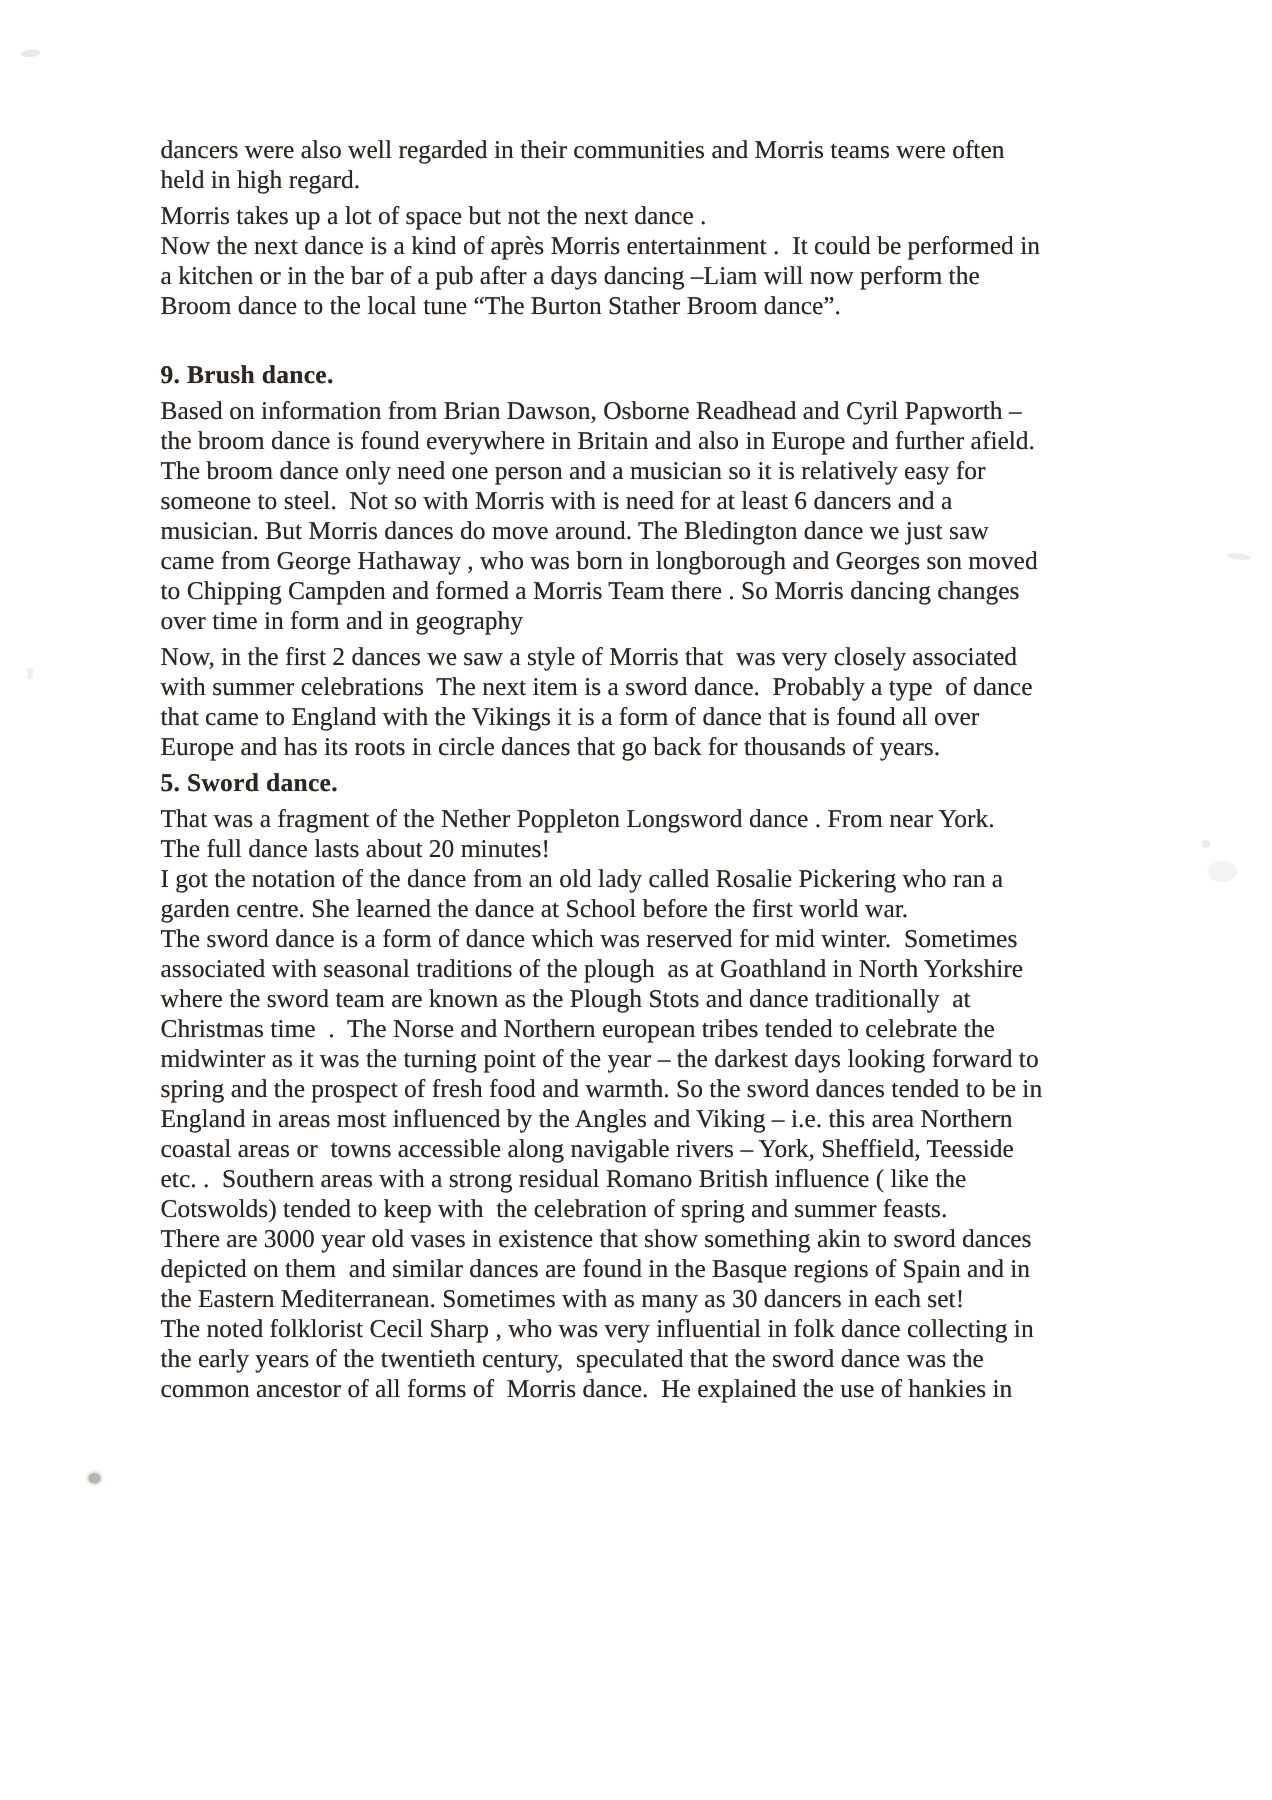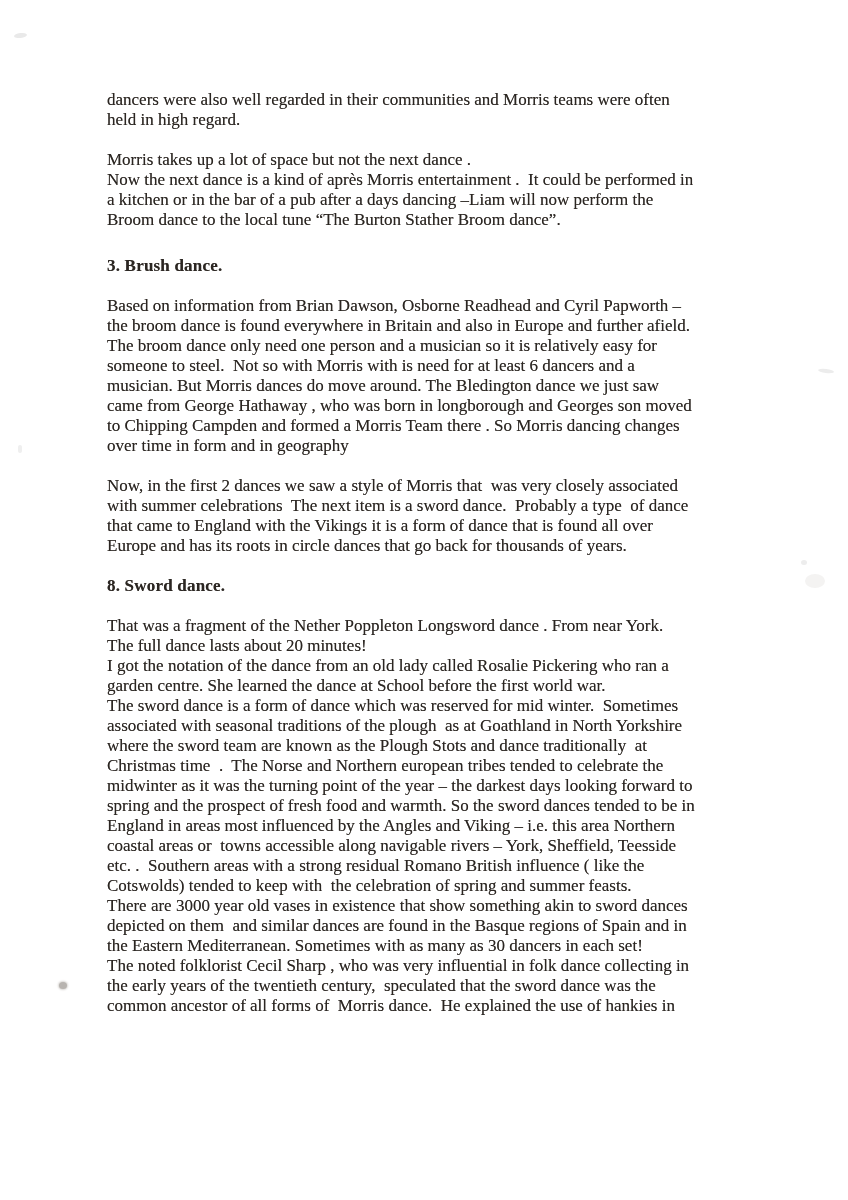--- a/index.html
+++ b/index.html
@@ -24,21 +24,21 @@
     color: #2b2622;
     font-size: 17px;
     line-height: 20px;
     text-shadow: 0 0 0.6px rgba(45, 40, 34, 0.55);
   }
   .block {
     white-space: pre-wrap;
     margin: 0;
   }
   .block + .block {
-    margin-top: 20px;
+    margin-top: 4px;
   }
   .heading {
     font-weight: bold;
     letter-spacing: 0.2px;
   }
   .heading-brush {
     margin-top: 26px !important;
   }
   .duration {
     font-style: italic;
@@ -73,38 +73,38 @@
   <div class="text-column">
 
     <p class="block paragraph">dancers were also well regarded in their communities and Morris teams were often
 held in high regard.</p>
 
     <p class="block paragraph">Morris takes up a lot of space but not the next dance .
 Now the next dance is a kind of après Morris entertainment .  It could be performed in
 a kitchen or in the bar of a pub after a days dancing –Liam will now perform the
 Broom dance to the local tune “The Burton Stather Broom dance”.</p>
 
-    <p class="block heading heading-brush">3. Brush dance.</p>
+    <p class="block heading heading-brush">9. Brush dance.</p>
 
 
     <p class="block paragraph">Based on information from Brian Dawson, Osborne Readhead and Cyril Papworth –
 the broom dance is found everywhere in Britain and also in Europe and further afield.
 The broom dance only need one person and a musician so it is relatively easy for
 someone to steel.  Not so with Morris with is need for at least 6 dancers and a
 musician. But Morris dances do move around. The Bledington dance we just saw
 came from George Hathaway , who was born in longborough and Georges son moved
 to Chipping Campden and formed a Morris Team there . So Morris dancing changes
 over time in form and in geography</p>
 
     <p class="block paragraph">Now, in the first 2 dances we saw a style of Morris that  was very closely associated
 with summer celebrations  The next item is a sword dance.  Probably a type  of dance
 that came to England with the Vikings it is a form of dance that is found all over
 Europe and has its roots in circle dances that go back for thousands of years.</p>
 
-    <p class="block heading">8. Sword dance.</p>
+    <p class="block heading">5. Sword dance.</p>
 
 
     <p class="block paragraph">That was a fragment of the Nether Poppleton Longsword dance . From near York.
 The full dance lasts about 20 minutes!
 I got the notation of the dance from an old lady called Rosalie Pickering who ran a
 garden centre. She learned the dance at School before the first world war.
 The sword dance is a form of dance which was reserved for mid winter.  Sometimes
 associated with seasonal traditions of the plough  as at Goathland in North Yorkshire
 where the sword team are known as the Plough Stots and dance traditionally  at
 Christmas time  .  The Norse and Northern european tribes tended to celebrate the

